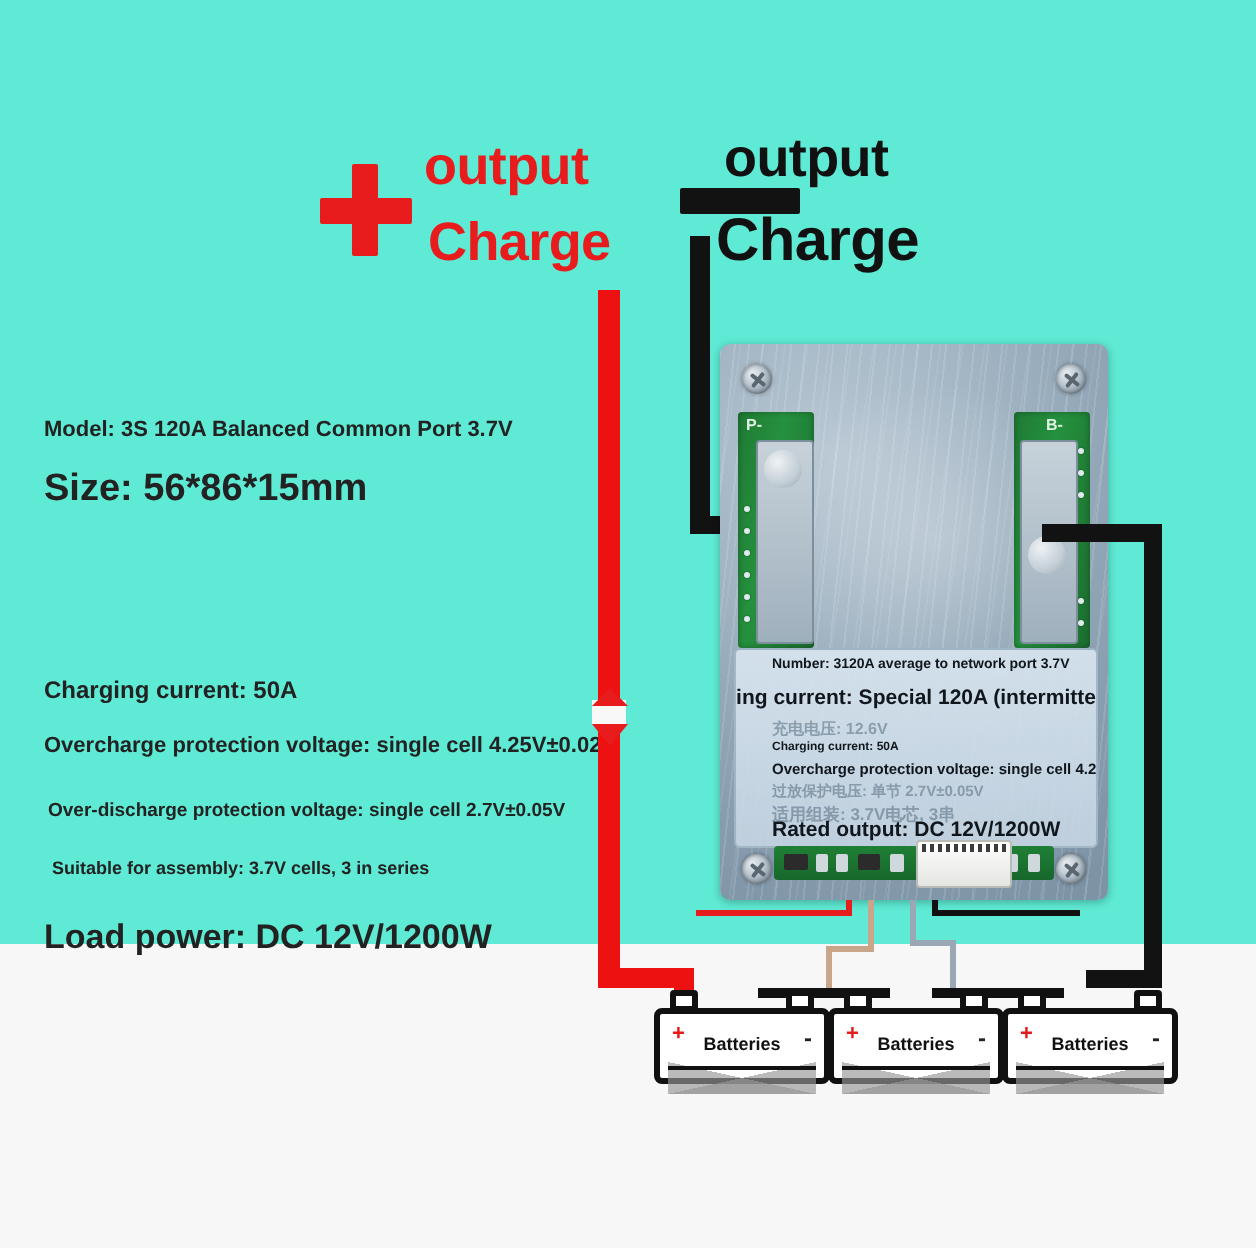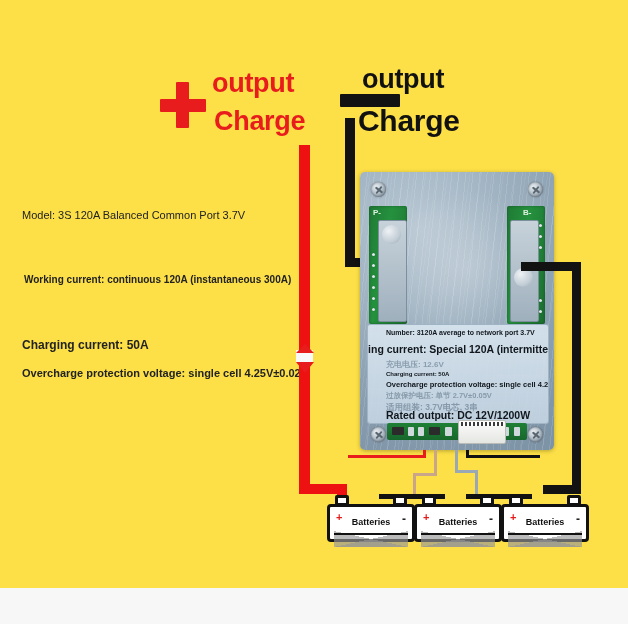--- a/index.html
+++ b/index.html
@@ -2,21 +2,21 @@
 <html><head>
 <meta charset="utf-8">
 <style>
   html,body{margin:0;padding:0;}
   body{
     width:628px;height:624px;
     background:#f7f7f8;
     font-family:"Liberation Sans", sans-serif;
     overflow:hidden;
   }
-  #stage{position:relative;width:628px;height:588px;background:#fde047;}
+  #stage{position:relative;width:628px;height:472px;background:#5eead4;}
 
   
   .abs{position:absolute;}
   .txt{color:#1a1a1a;white-space:nowrap;font-family:"Liberation Sans",sans-serif;}
 
   
   .lbl-red{color:#e81c1c;font-weight:700;letter-spacing:-0.3px;}
   .lbl-blk{color:#111;font-weight:700;letter-spacing:-0.3px;}
 
   .plus-h{position:absolute;background:#e81c1c;border-radius:1px;}
@@ -159,24 +159,27 @@
   </div>
 
   <div class="abs" style="left:340px;top:62px;">
     <div style="position:absolute;left:0;top:32px;width:60px;height:13px;">
       <div class="minus-bar" style="left:0;top:0;width:60px;height:13px;"></div>
     </div>
     <div class="txt lbl-blk abs" style="left:22px;top:2px;font-size:27px;">output</div>
     <div class="txt lbl-blk abs" style="left:18px;top:42px;font-size:30px;">Charge</div>
   </div>
 
-  <div class="spec txt" style="left:22px;top:209px;font-size:11px;font-weight:400;">Model: 3S 120A Balanced Common Port 3.7V</div>
-  <div class="spec txt" style="left:24px;top:274px;font-size:10px;font-weight:600;">Working current: continuous 120A (instantaneous 300A)</div>
+  <div class="spec txt" style="left:22px;top:209px;font-size:11px;font-weight:700;">Model: 3S 120A Balanced Common Port 3.7V</div>
+  <div class="spec txt" style="left:22px;top:234px;font-size:19px;font-weight:700;">Size: 56*86*15mm</div>
   <div class="spec txt" style="left:22px;top:338px;font-size:12px;font-weight:600;">Charging current: 50A</div>
   <div class="spec txt" style="left:22px;top:367px;font-size:11px;font-weight:700;">Overcharge protection voltage: single cell 4.25V±0.025</div>
+  <div class="spec txt" style="left:24px;top:400px;font-size:9.5px;font-weight:600;">Over-discharge protection voltage: single cell 2.7V±0.05V</div>
+  <div class="spec txt" style="left:26px;top:429px;font-size:9px;font-weight:600;">Suitable for assembly: 3.7V cells, 3 in series</div>
+  <div class="spec txt" style="left:22px;top:459px;font-size:17px;font-weight:700;">Load power: DC 12V/1200W</div>
 
   <div class="wire wire-red" style="left:299px;top:145px;width:11px;height:205px;"></div>
   <div class="wire wire-red" style="left:299px;top:362px;width:11px;height:132px;"></div>
 
   <div class="abs" style="left:296px;top:350px;width:17px;height:12px;background:#f8f8f9;"></div>
   <div class="arrow-red abs" style="left:296px;top:344px;border-left:9px solid transparent;border-right:9px solid transparent;border-bottom:9px solid #e81c1c;"></div>
   <div class="arrow-red abs" style="left:296px;top:362px;border-left:9px solid transparent;border-right:9px solid transparent;border-top:11px solid #e81c1c;"></div>
 
   <div class="wire wire-red" style="left:299px;top:484px;width:48px;height:10px;"></div>
   <div class="wire wire-red" style="left:337px;top:484px;width:10px;height:18px;"></div>

